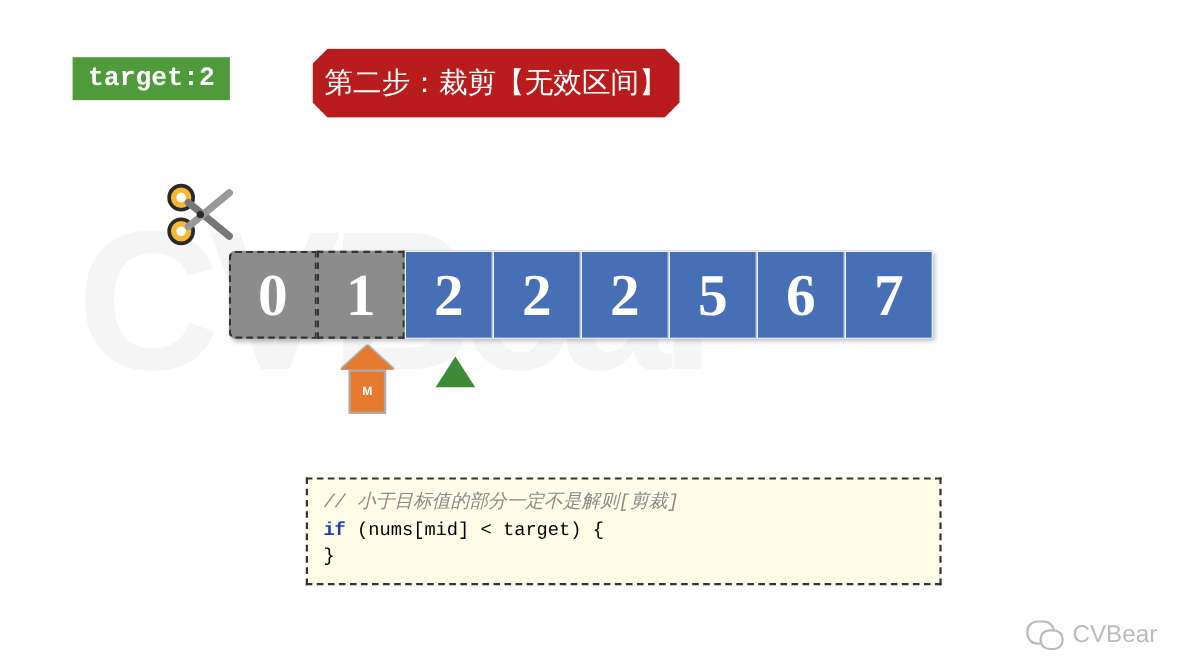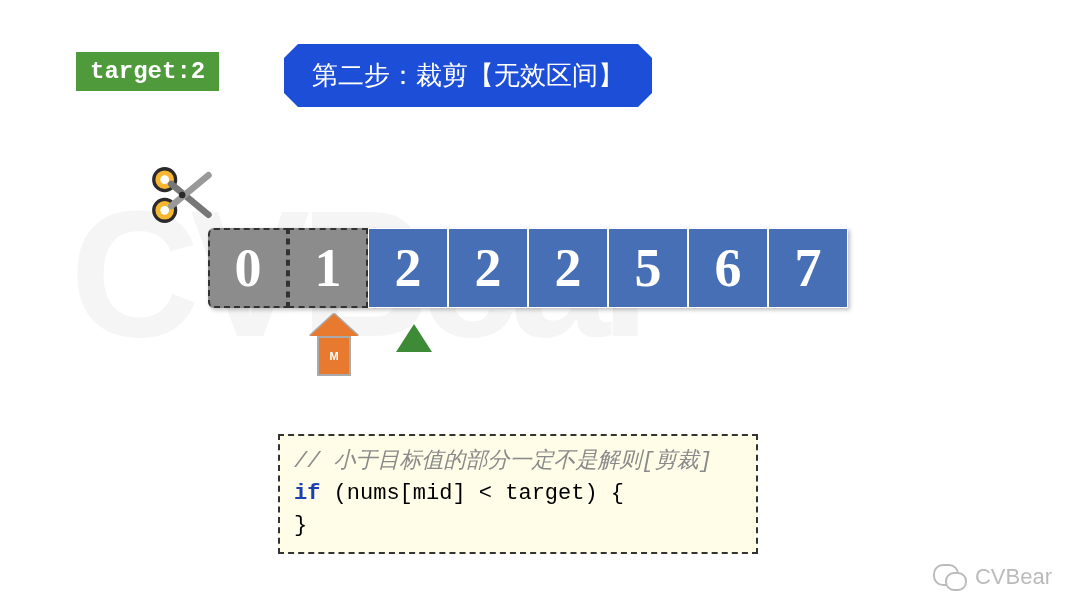--- a/index.html
+++ b/index.html
@@ -1,30 +1,30 @@
 <!DOCTYPE html>
 <html><head>
 <meta charset="utf-8">
 <style>
 *{box-sizing:border-box;margin:0;padding:0}
 body{width:1080px;height:608px;background:#fff;font-family:"Microsoft YaHei",Arial,sans-serif;position:relative;overflow:hidden}
 .watermark{position:absolute;top:170px;left:70px;font-size:180px;font-weight:900;color:#f5f5f5;letter-spacing:-10px;font-family:Arial,sans-serif;z-index:0}
-.target-badge{position:absolute;top:52px;left:76px;background:#4f9b3b;color:#fff;padding:6px 14px;font-family:"Courier New",monospace;font-size:24px;font-weight:bold}
-.step-box{position:absolute;top:44px;left:284px;background:#1d4ed8;color:#fff;padding:14px 28px;font-size:26px;font-family:"SimSun","Songti SC",serif;clip-path:polygon(14px 0,calc(100% - 14px) 0,100% 14px,100% calc(100% - 14px),calc(100% - 14px) 100%,14px 100%,0 calc(100% - 14px),0 14px)}
+.target-badge{position:absolute;top:52px;left:66px;background:#4f9b3b;color:#fff;padding:6px 14px;font-family:"Courier New",monospace;font-size:24px;font-weight:bold}
+.step-box{position:absolute;top:44px;left:284px;background:#b91c1c;color:#fff;padding:14px 11px;font-size:26px;font-family:"SimSun","Songti SC",serif;clip-path:polygon(14px 0,calc(100% - 14px) 0,100% 14px,100% calc(100% - 14px),calc(100% - 14px) 100%,14px 100%,0 calc(100% - 14px),0 14px)}
 .scissors{position:absolute;top:160px;left:145px;width:70px;height:70px;z-index:5}
 .array{position:absolute;top:228px;left:208px;display:flex;z-index:2}
 .cell{width:80px;height:80px;display:flex;align-items:center;justify-content:center;font-size:54px;font-weight:900;font-family:"Cooper Black",Georgia,serif;color:#fff;border:1px solid #fff;box-shadow:2px 2px 4px rgba(0,0,0,.25)}
 .cell.cut{background:#8c8c8c;border:2px dashed #333}
 .cell.active{background:#466fb5}
 .cell.cut.first{border-top-left-radius:6px;border-bottom-left-radius:6px}
 .arrow-m{position:absolute;top:314px;left:310px;z-index:3}
 .arrow-m-body{width:34px;height:40px;background:#e77a2f;border:2px solid #aaa;margin:0 auto;display:flex;align-items:center;justify-content:center;color:#fff;font-size:11px;font-weight:bold;font-family:Arial}
 .arrow-m-head{width:0;height:0;border-left:24px solid transparent;border-right:24px solid transparent;border-bottom:22px solid #e77a2f;margin:0 auto;filter:drop-shadow(0 -1px 0 #aaa) drop-shadow(1px 0 0 #aaa) drop-shadow(-1px 0 0 #aaa)}
 .triangle{position:absolute;top:324px;left:396px;width:0;height:0;border-left:18px solid transparent;border-right:18px solid transparent;border-bottom:28px solid #3d8b37;z-index:3}
-.code-box{position:absolute;top:434px;left:278px;width:480px;background:#fffce8;border:2px dashed #333;padding:10px 14px;font-family:"Courier New",monospace;font-size:22px;line-height:1.45}
+.code-box{position:absolute;top:434px;left:278px;width:578px;background:#fffce8;border:2px dashed #333;padding:10px 14px;font-family:"Courier New",monospace;font-size:17px;line-height:1.45}
 .code-box .cmt{color:#8a8a8a;font-style:italic}
 .code-box .kw{color:#1a3fb5;font-weight:bold}
 .code-box .num{color:#1a3fb5}
 .wechat{position:absolute;bottom:18px;right:28px;display:flex;align-items:center;gap:10px;color:#bbb;font-size:22px;z-index:4}
 .wechat-icon{width:32px;height:26px;position:relative}
 .wechat-icon::before{content:"";position:absolute;width:22px;height:18px;border:2px solid #bbb;border-radius:10px;top:0;left:0}
 .wechat-icon::after{content:"";position:absolute;width:18px;height:15px;border:2px solid #bbb;border-radius:9px;top:8px;left:12px;background:#fff}
 </style>
 </head>
 <body>

